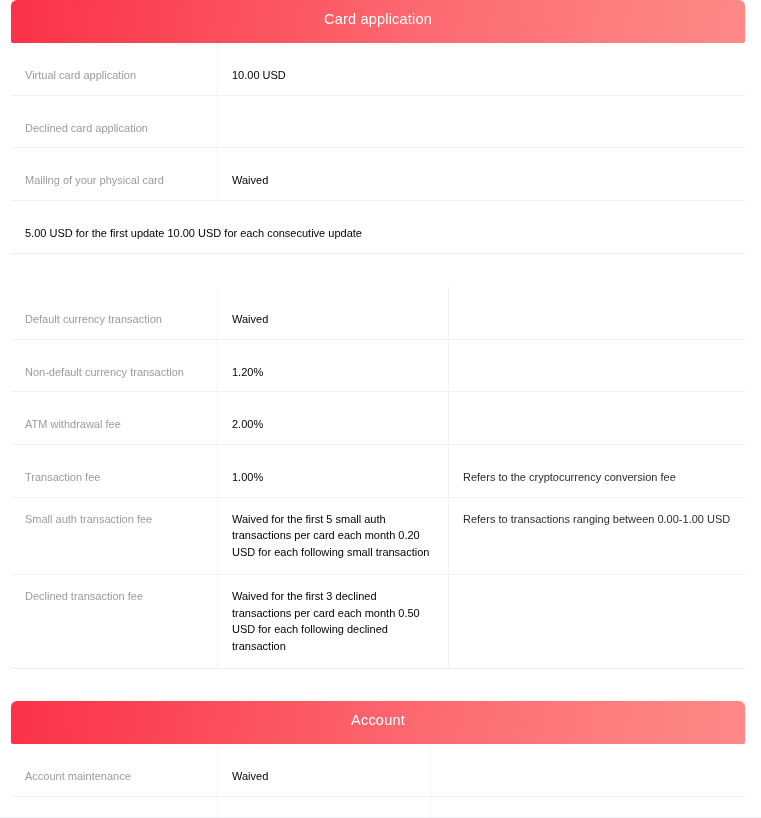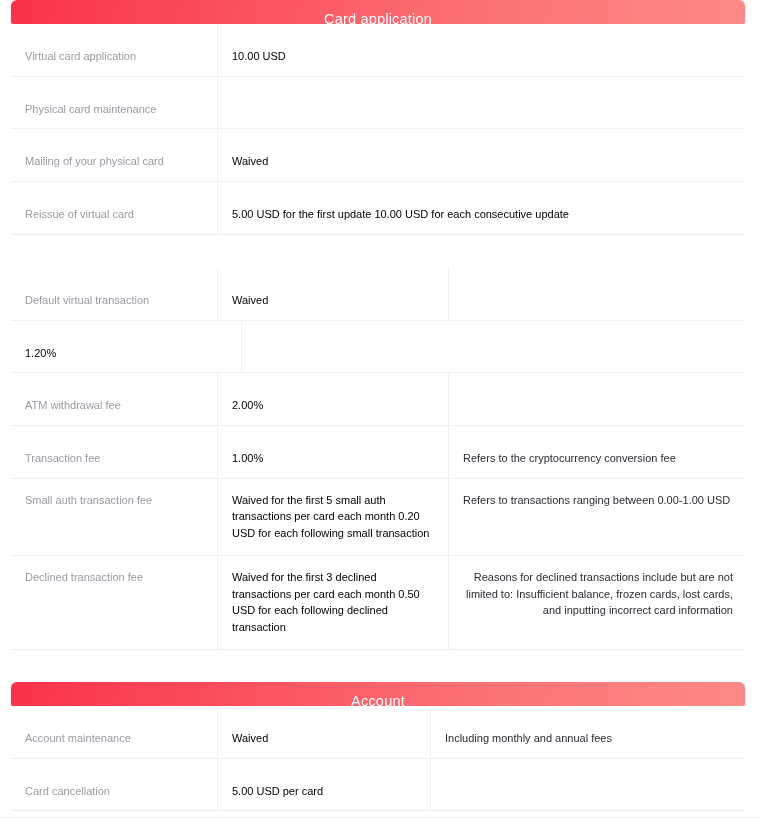--- a/index.html
+++ b/index.html
@@ -26,21 +26,21 @@
     background: #fff;
   }
 
   
   .fee-table {
     margin: 0 16px 0 11px;
     position: relative;
   }
 
   .section-header {
-    height: 24px;
+    height: 43px;
     line-height: 38px;
     text-align: center;
     color: #ffffff;
     font-size: 14.5px;
     font-weight: 400;
     letter-spacing: 0.2px;
     border-radius: 6px 6px 2px 2px;
     background: linear-gradient(100deg, #fa3149 0%, #fb4d5c 28%, #fc6f74 62%, #fd8a88 100%);
     box-shadow: 0 1px 3px rgba(250, 60, 82, 0.18);
     user-select: none;
@@ -86,21 +86,21 @@
     margin-left: -1px;
   }
 
   
   .t-cards .cell.label  { width: 207px; min-width: 207px; }
   .t-cards .cell.value  { flex: 1 1 auto; }
 
   
   .t-tx .cell.label { width: 207px; min-width: 207px; }
   .t-tx .cell.value { width: 231px; min-width: 231px; border-right: 1px solid #f0f1f4; }
-  .t-tx .cell.note  { flex: 1 1 auto; border-left: none; margin-left: 0; align-items: flex-start; text-align: right; }
+  .t-tx .cell.note  { flex: 1 1 auto; border-left: none; margin-left: 0; align-items: flex-start; }
   .t-tx .cell.value { align-items: center; }
   .t-tx .row.tall .cell { align-items: flex-start; padding-top: 13px; padding-bottom: 13px; }
 
   
   .t-acct .cell.label { width: 207px; min-width: 207px; }
   .t-acct .cell.value { width: 213px; min-width: 213px; border-right: 1px solid #f0f1f4; }
   .t-acct .cell.note  { flex: 1 1 auto; border-left: none; margin-left: 0; }
 
   .gap-1 { height: 33px; }
   .gap-2 { height: 32px; }
@@ -122,48 +122,48 @@
   <section class="fee-table t-cards">
     <div class="section-header">Card application</div>
     <div class="rows">
 
       <div class="row">
         <div class="cell label">Virtual card application</div>
         <div class="cell value">10.00 USD</div>
       </div>
 
       <div class="row">
-        <div class="cell label">Physical card maintenance</div>
+        <div class="cell label">Declined card application</div>
       </div>
 
       <div class="row">
         <div class="cell label">Mailing of your physical card</div>
         <div class="cell value">Waived</div>
       </div>
 
       <div class="row">
-        <div class="cell label">Reissue of virtual card</div>
         <div class="cell value">5.00 USD for the first update 10.00 USD for each consecutive update</div>
       </div>
 
     </div>
   </section>
 
   <div class="gap-1"></div>
 
   <section class="fee-table t-tx">
     <div class="rows">
 
       <div class="row">
-        <div class="cell label">Default virtual transaction</div>
+        <div class="cell label">Default currency transaction</div>
         <div class="cell value">Waived</div>
         <div class="cell note"></div>
       </div>
 
       <div class="row">
+        <div class="cell label">Non-default currency transaction</div>
         <div class="cell value">1.20%</div>
         <div class="cell note"></div>
       </div>
 
       <div class="row">
         <div class="cell label">ATM withdrawal fee</div>
         <div class="cell value">2.00%</div>
         <div class="cell note"></div>
       </div>
 
@@ -175,36 +175,34 @@
 
       <div class="row tall">
         <div class="cell label">Small auth transaction fee</div>
         <div class="cell value">Waived for the first 5 small auth transactions per card each month 0.20 USD for each following small transaction</div>
         <div class="cell note">Refers to transactions ranging between 0.00-1.00 USD</div>
       </div>
 
       <div class="row tall">
         <div class="cell label">Declined transaction fee</div>
         <div class="cell value">Waived for the first 3 declined transactions per card each month 0.50 USD for each following declined transaction</div>
-        <div class="cell note">Reasons for declined transactions include but are not limited to: Insufficient balance, frozen cards, lost cards, and inputting incorrect card information</div>
       </div>
 
     </div>
   </section>
 
   <div class="gap-2"></div>
 
   <section class="fee-table t-acct">
     <div class="section-header">Account</div>
     <div class="rows">
 
       <div class="row">
         <div class="cell label">Account maintenance</div>
         <div class="cell value">Waived</div>
-        <div class="cell note">Including monthly and annual fees</div>
       </div>
 
       <div class="row">
         <div class="cell label">Card cancellation</div>
         <div class="cell value">5.00 USD per card</div>
       </div>
 
     </div>
   </section>
 

